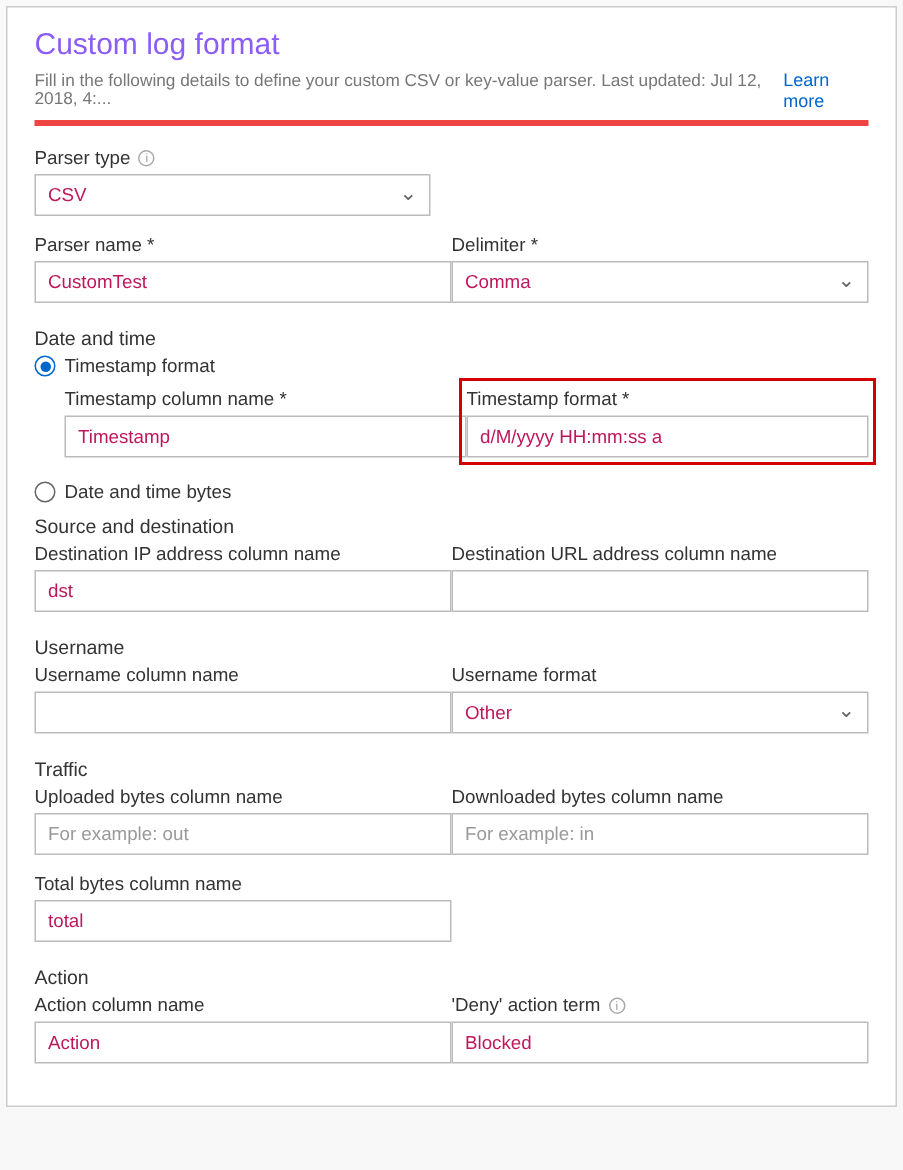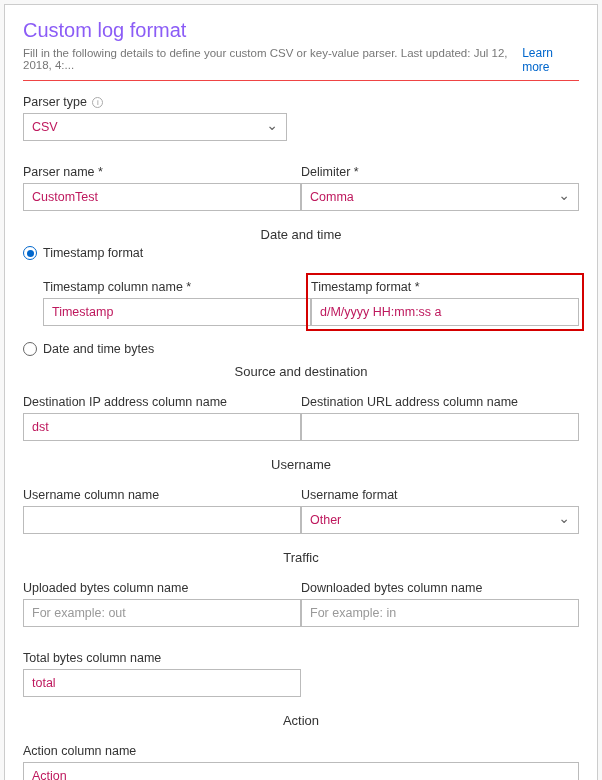--- a/index.html
+++ b/index.html
@@ -20,21 +20,21 @@
   h1 {
     font-size: 20px;
     font-weight: 400;
     color: #8b5cf6;
     margin: 0 0 4px 0;
   }
   .subrow {
     display: flex;
     justify-content: space-between;
     align-items: baseline;
-    border-bottom: 1px solid #ef4444;
+    border-bottom: 4px solid #ef4444;
     padding-bottom: 6px;
     margin-bottom: 14px;
   }
   .subtitle {
     font-size: 11.5px;
     color: #777;
   }
   .learn {
     font-size: 12px;
     color: #0066cc;
@@ -47,42 +47,40 @@
     min-width: 0;
   }
   .field {
     margin-bottom: 12px;
   }
   .label {
     display: block;
     font-size: 12.5px;
     color: #333;
     margin-bottom: 4px;
-    margin-top: 12px;
   }
   .req::after { content: " *"; color: #333; }
   .info-icon {
     display: inline-block;
     width: 11px;
     height: 11px;
     border: 1px solid #aaa;
     border-radius: 50%;
     font-size: 8px;
     line-height: 10px;
     text-align: center;
     color: #999;
     vertical-align: middle;
     margin-left: 2px;
   }
   .section-head {
     font-size: 13px;
     color: #333;
     margin-top: 4px;
     margin-bottom: 4px;
-    text-align: center;
   }
   input[type="text"], .select {
     width: 100%;
     height: 28px;
     padding: 4px 8px;
     font-size: 12.5px;
     border: 1px solid #bbb;
     background: #fff;
     color: #be185d;
     outline: none;
@@ -243,15 +241,22 @@
     </div>
     <div class="col field"></div>
   </div>
 
   <div class="section-head">Action</div>
   <div class="row">
     <div class="col field">
       <label class="label">Action column name</label>
       <input type="text" class="hl-red hl-left48" value="Action" style="">
     </div>
+    <div class="col field">
+      <label class="label">
+        <span>'Deny' action term</span>
+        <span class="info-icon">i</span>
+      </label>
+      <input type="text" value="Blocked" style="">
+    </div>
   </div>
 
 </div>
 
 </body></html>

